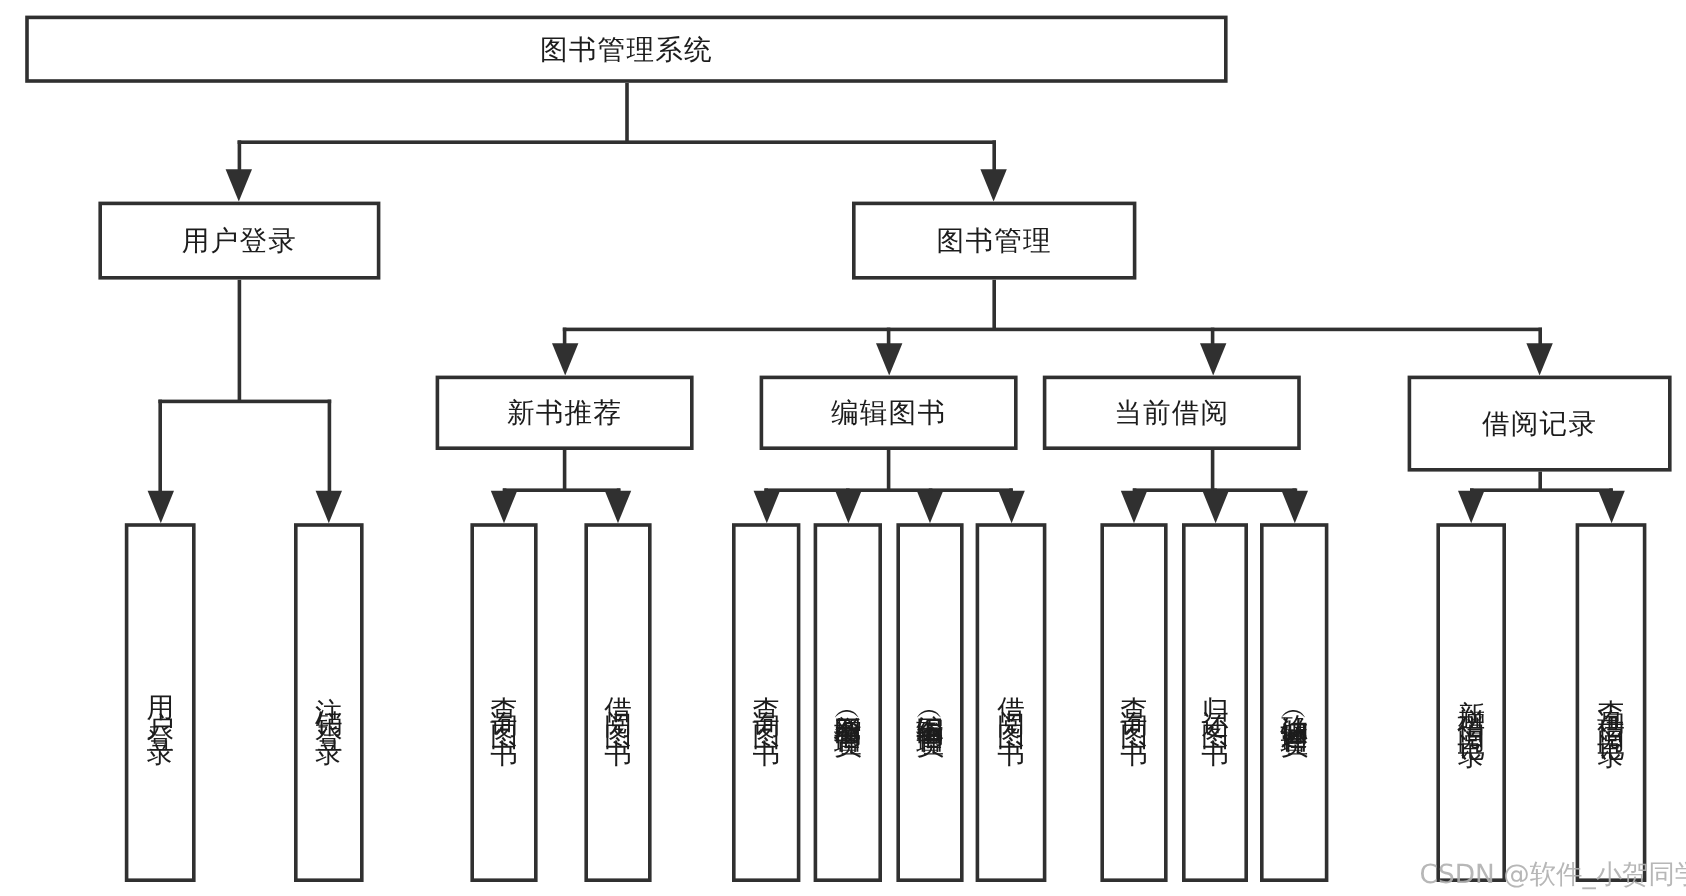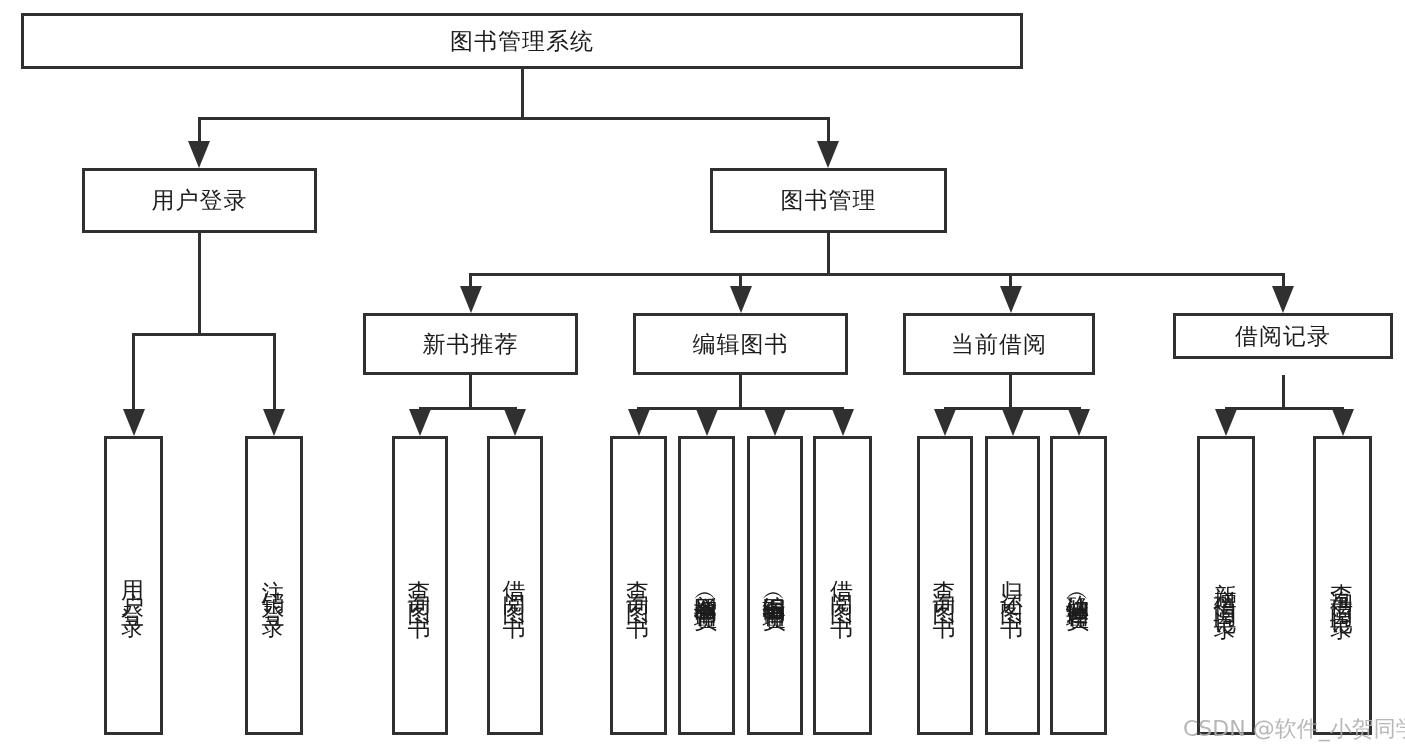--- a/index.html
+++ b/index.html
@@ -79,25 +79,25 @@
   </div>
 
   <div class="box" style="left:363px;top:313px;width:215px;height:62px">
     <span>新书推荐</span>
   </div>
 
   <div class="box" style="left:633px;top:313px;width:215px;height:62px">
     <span>编辑图书</span>
   </div>
 
-  <div class="box" style="left:903px;top:313px;width:192px;height:62px">
+  <div class="box" style="left:869px;top:313px;width:215px;height:62px">
     <span>当前借阅</span>
   </div>
 
-  <div class="box" style="left:1173px;top:313px;width:220px;height:46px">
+  <div class="box" style="left:1173px;top:313px;width:220px;height:80px">
     <span>借阅记录</span>
   </div>
 
   <div class="box leaf ls4" style="left:104px;top:436px;width:59px;height:299px">
     <span>用户登录</span>
   </div>
   <div class="box leaf ls4" style="left:245px;top:436px;width:58px;height:299px">
     <span>注销登录</span>
   </div>
 

